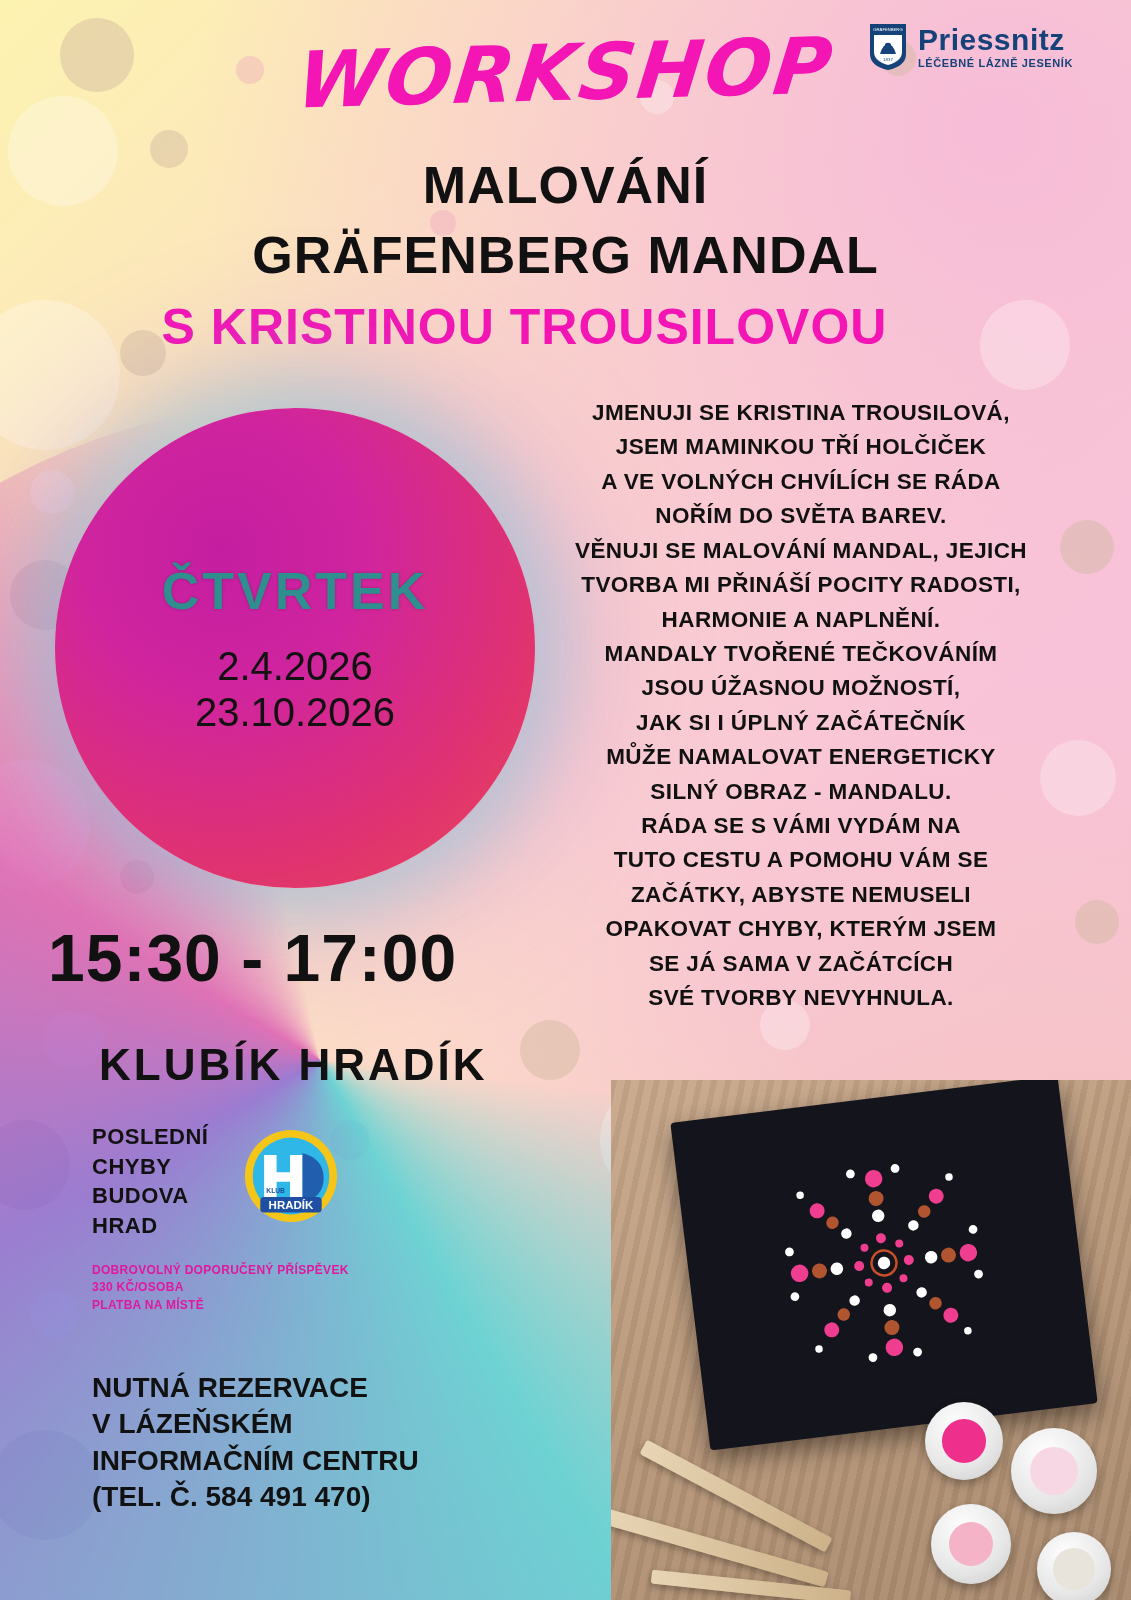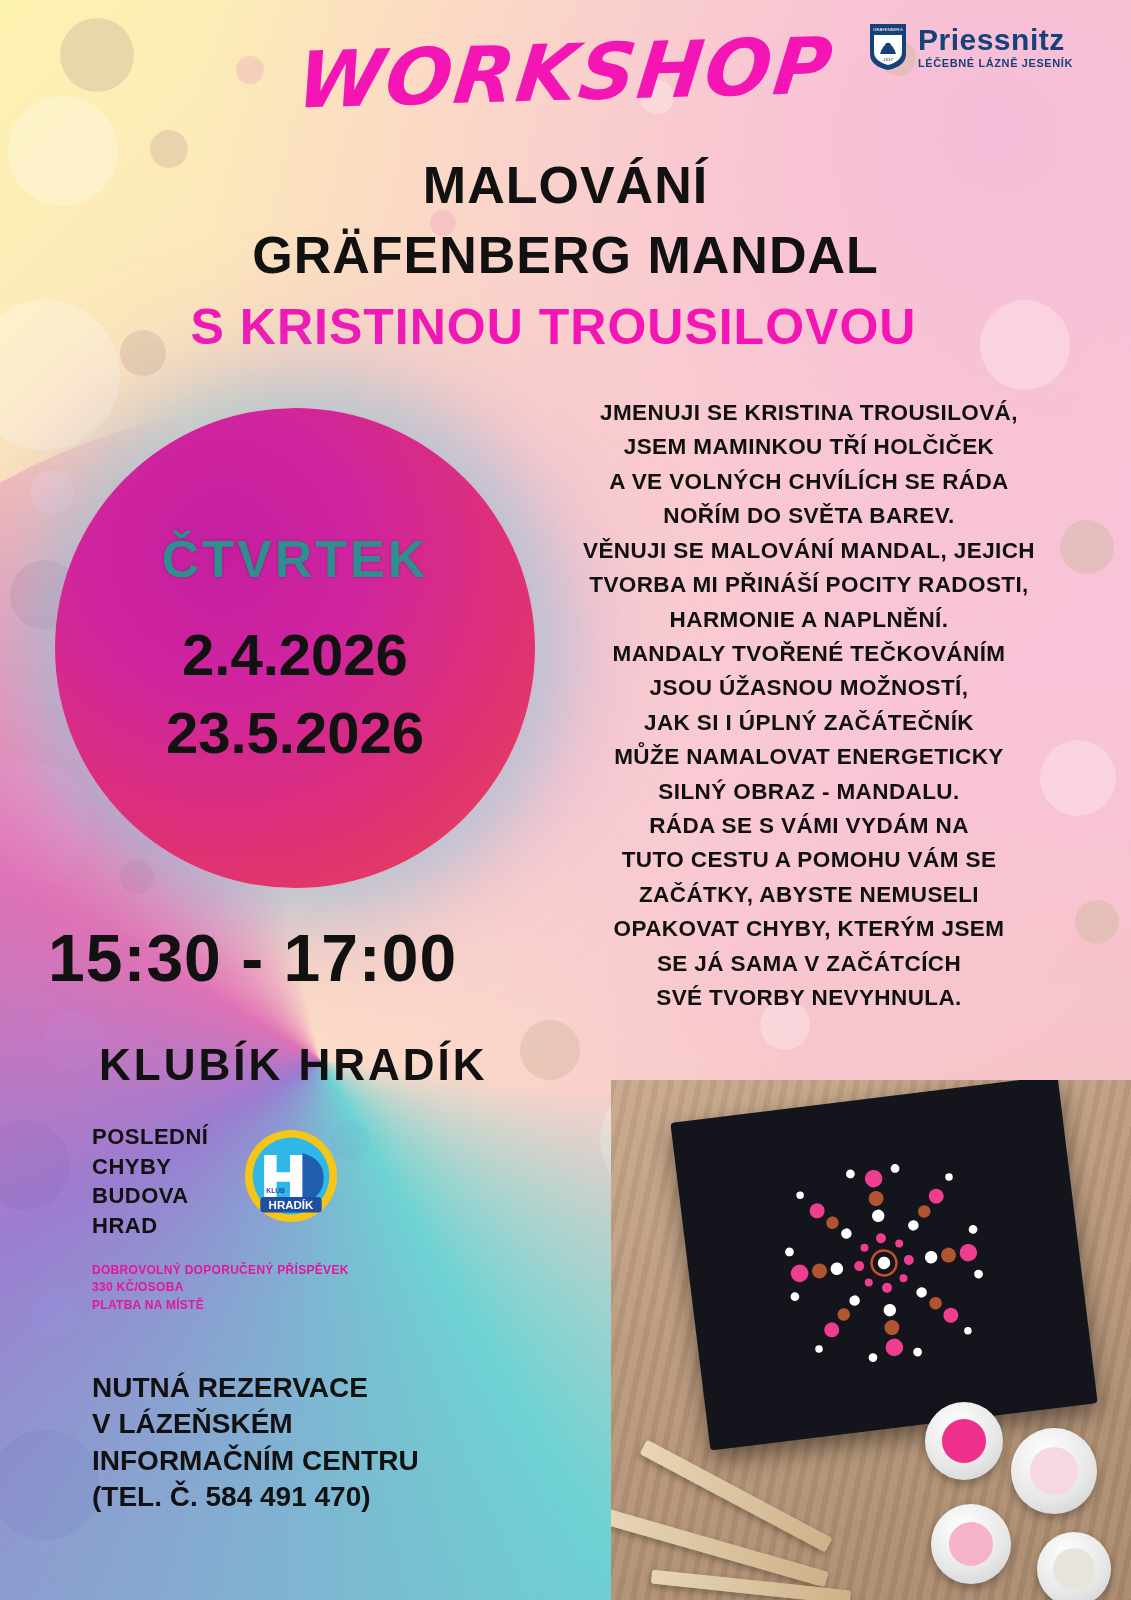--- a/index.html
+++ b/index.html
@@ -106,21 +106,20 @@
   .title-2 { top: 225px; }
   .subtitle {
     position: absolute;
     top: 298px;
     width: 1049px;
     text-align: center;
     font-size: 50px;
     font-weight: bold;
     color: #f315b4;
     letter-spacing: 1px;
-    padding-left: 29px;
   }
 
   
   .date-circle {
     position: absolute;
     left: 55px;
     top: 408px;
     width: 480px;
     height: 480px;
     border-radius: 50%;
@@ -133,25 +132,24 @@
   }
   .day {
     font-size: 52px;
     font-weight: bold;
     color: #2f8f8f;
     letter-spacing: 3px;
     text-shadow: 0 0 3px rgba(0,0,0,.25);
     margin-bottom: 22px;
   }
   .date {
-    font-size: 58px;
-    font-weight: bold;
+    font-size: 40px;
+    font-weight: normal;
     color: #111;
     line-height: 1.15;
-    margin-top: 11px;
   }
   .time {
     position: absolute;
     left: 48px;
     top: 920px;
     font-size: 66px;
     font-weight: bold;
     color: #111;
     letter-spacing: 1px;
   }
@@ -197,21 +195,21 @@
     top: 1370px;
     font-size: 28px;
     font-weight: bold;
     color: #111;
     line-height: 1.3;
   }
 
   
   .bio {
     position: absolute;
-    right: 62px;
+    right: 70px;
     top: 396px;
     width: 520px;
     text-align: center;
     font-size: 22.5px;
     font-weight: bold;
     color: #111;
     line-height: 1.53;
     letter-spacing: .4px;
   }
 
@@ -316,21 +314,21 @@
   </div>
 
   <div class="workshop">WORKSHOP</div>
   <div class="title-1">MALOVÁNÍ</div>
   <div class="title-2">GRÄFENBERG MANDAL</div>
   <div class="subtitle">S KRISTINOU TROUSILOVOU</div>
 
   <div class="date-circle">
     <div class="day">ČTVRTEK</div>
     <div class="date">2.4.2026</div>
-    <div class="date">23.5.2026</div>
+    <div class="date">23.10.2026</div>
   </div>
 
   <div class="time">15:30 - 17:00</div>
   <div class="venue">KLUBÍK HRADÍK</div>
   <div class="addr" style="white-space:pre-line">POSLEDNÍ
 CHYBY
 BUDOVA
 HRAD</div>
 
   <svg class="club-logo" viewBox="0 0 100 100">

